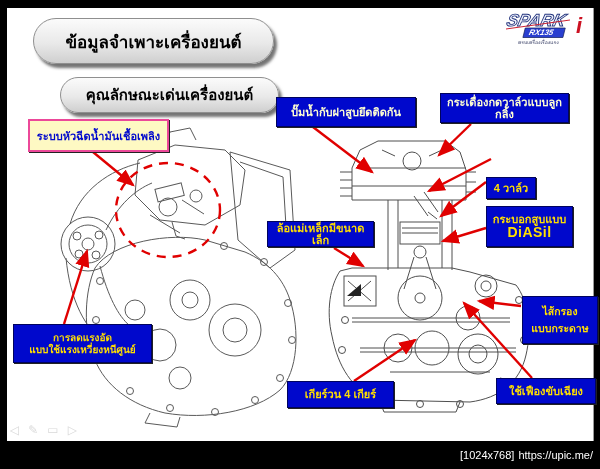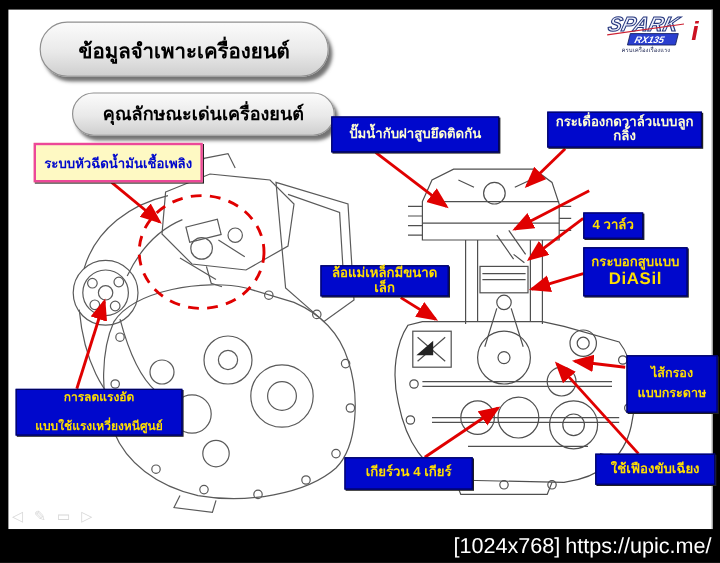--- a/index.html
+++ b/index.html
@@ -27,39 +27,39 @@
     color:#ffdf00;font-weight:bold;font-size:11px;line-height:1.12;text-align:center;padding:1px 3px;box-sizing:border-box;
   }
   .bluebox.pale{color:#ffffd2;}
   .yellowbox{
     position:absolute;z-index:2;display:flex;align-items:center;justify-content:center;
     background:#fef9c3;border:2px solid #ec4899;box-shadow:1px 1px 0 #222;
     color:#0008cc;font-weight:bold;font-size:11px;text-align:center;box-sizing:border-box;
   }
   #lbl-fuel-injection{left:28px;top:119px;width:141px;height:33px;}
   #lbl-water-pump{left:276px;top:97px;width:140px;height:30px;}
-  #lbl-rocker{left:456px;top:93px;width:129px;height:30px;}
+  #lbl-rocker{left:440px;top:93px;width:129px;height:30px;}
   #lbl-four-valve{left:486px;top:136px;width:50px;height:22px;margin-top:41px;}
   #lbl-piston{left:485px;top:167px;width:90px;height:24px;}
   #lbl-cylinder{left:486px;top:206px;width:87px;height:41px;}
   #lbl-cylinder .l2{font-size:14px;letter-spacing:.5px;}
   #lbl-magneto{left:267px;top:221px;width:107px;height:26px;}
   #lbl-filter{left:522px;top:296px;width:76px;height:48px;font-size:10.5px;line-height:1.6;}
-  #lbl-decomp{left:13px;top:324px;width:139px;height:39px;font-size:10px;justify-content:space-between;}
+  #lbl-decomp{left:13px;top:324px;width:139px;height:39px;font-size:10px;}
   #lbl-gearbox{left:287px;top:381px;width:107px;height:27px;}
   #lbl-helical{left:496px;top:378px;width:100px;height:26px;}
   #presenter-nav{
     position:absolute;left:10px;top:424px;z-index:3;display:flex;gap:9px;
     color:#d9d9d9;font-size:12px;line-height:1;
   }
   #presenter-nav span{cursor:default;}
   #statusbar{
     position:absolute;left:0;top:441px;width:600px;height:28px;background:#000;z-index:3;
     display:flex;align-items:center;justify-content:flex-end;gap:4px;
-    color:#fff;font-size:18px;padding-right:7px;box-sizing:border-box;
+    color:#fff;font-size:11px;padding-right:7px;box-sizing:border-box;
   }
 </style>
 </head>
 <body>
 
 <div id="stage">
 
   <div id="slide"></div>
 
   <svg id="artwork" width="600" height="469" viewBox="0 0 600 469">

